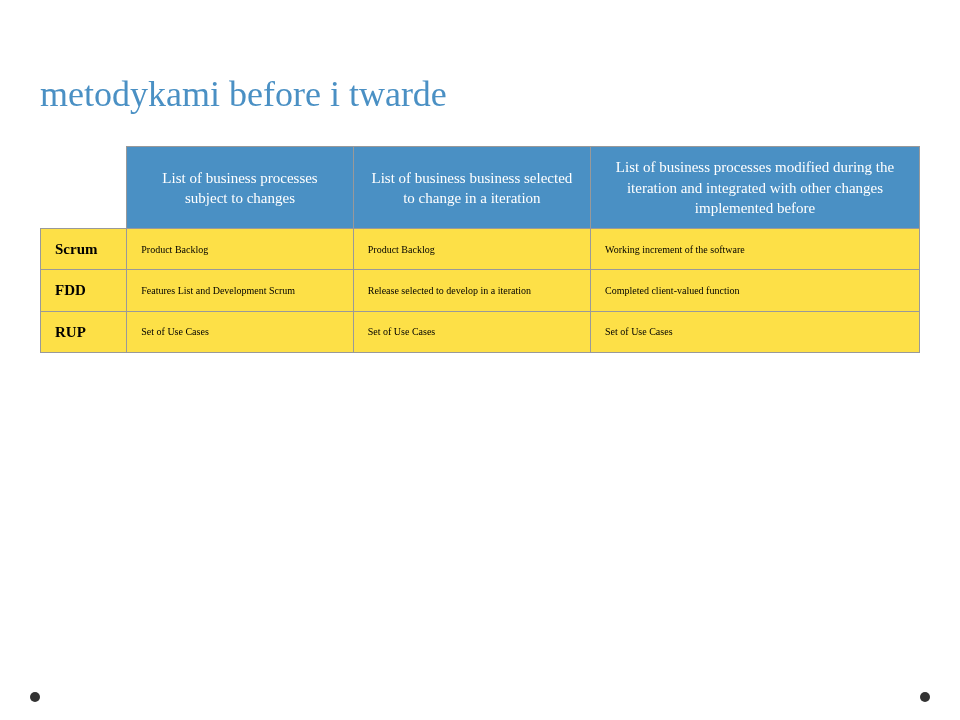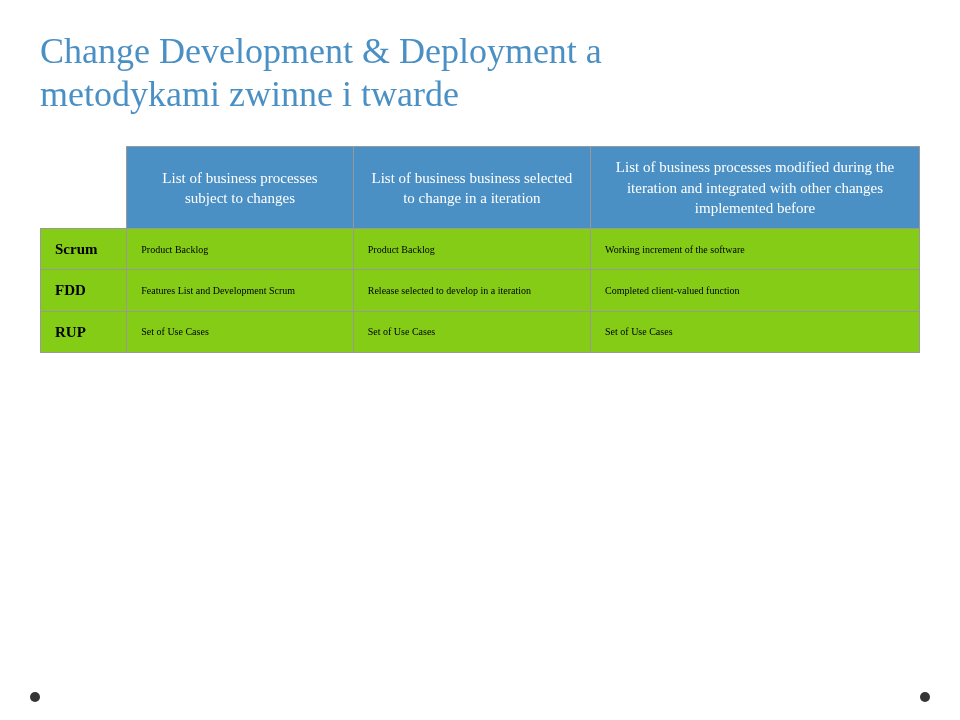--- a/index.html
+++ b/index.html
@@ -72,21 +72,21 @@
       vertical-align: middle;
     }
 
     tbody td {
       color: #000;
       text-align: left;
       vertical-align: middle;
     }
 
     tbody tr td {
-      background-color: #84cc16;
+      background-color: #fde047;
     }
 
     .col-method { width: 80px; }
     .col1 { width: 210px; }
     .col2 { width: 220px; }
     .col3 { width: 305px; }
 
     .bullet-row {
       position: absolute;
       bottom: 18px;
@@ -103,22 +103,22 @@
       background-color: #333;
       border-radius: 50%;
       display: inline-block;
     }
   </style>
 </head>
 <body>
 
 <div class="page">
   <h1 class="title">
-    <span>Change Development &amp; Deployment a</span><br>
-    <span>metodykami zwinne i twarde</span>
+    <br>
+    <span>metodykami before i twarde</span>
   </h1>
 
   <table>
     <colgroup>
       <col class="col-method">
       <col class="col1">
       <col class="col2">
       <col class="col3">
     </colgroup>
     <thead>

